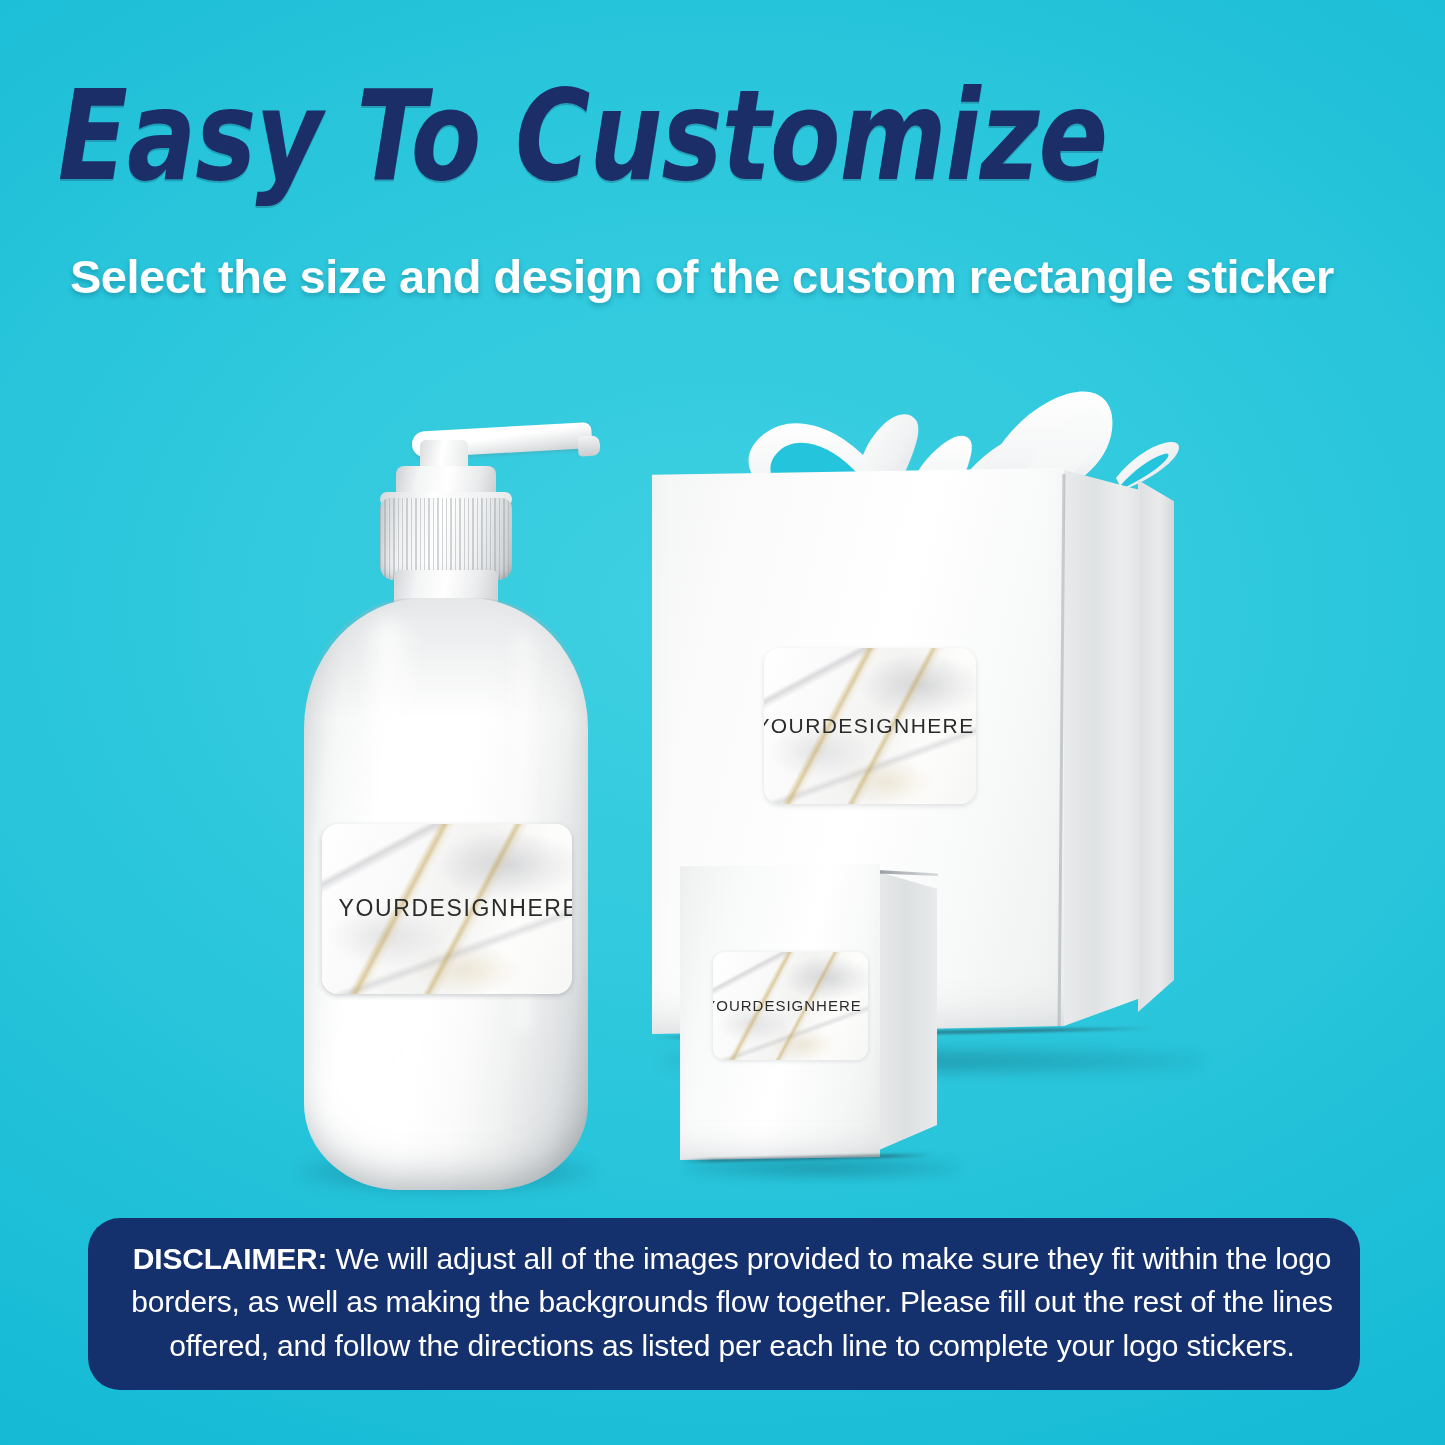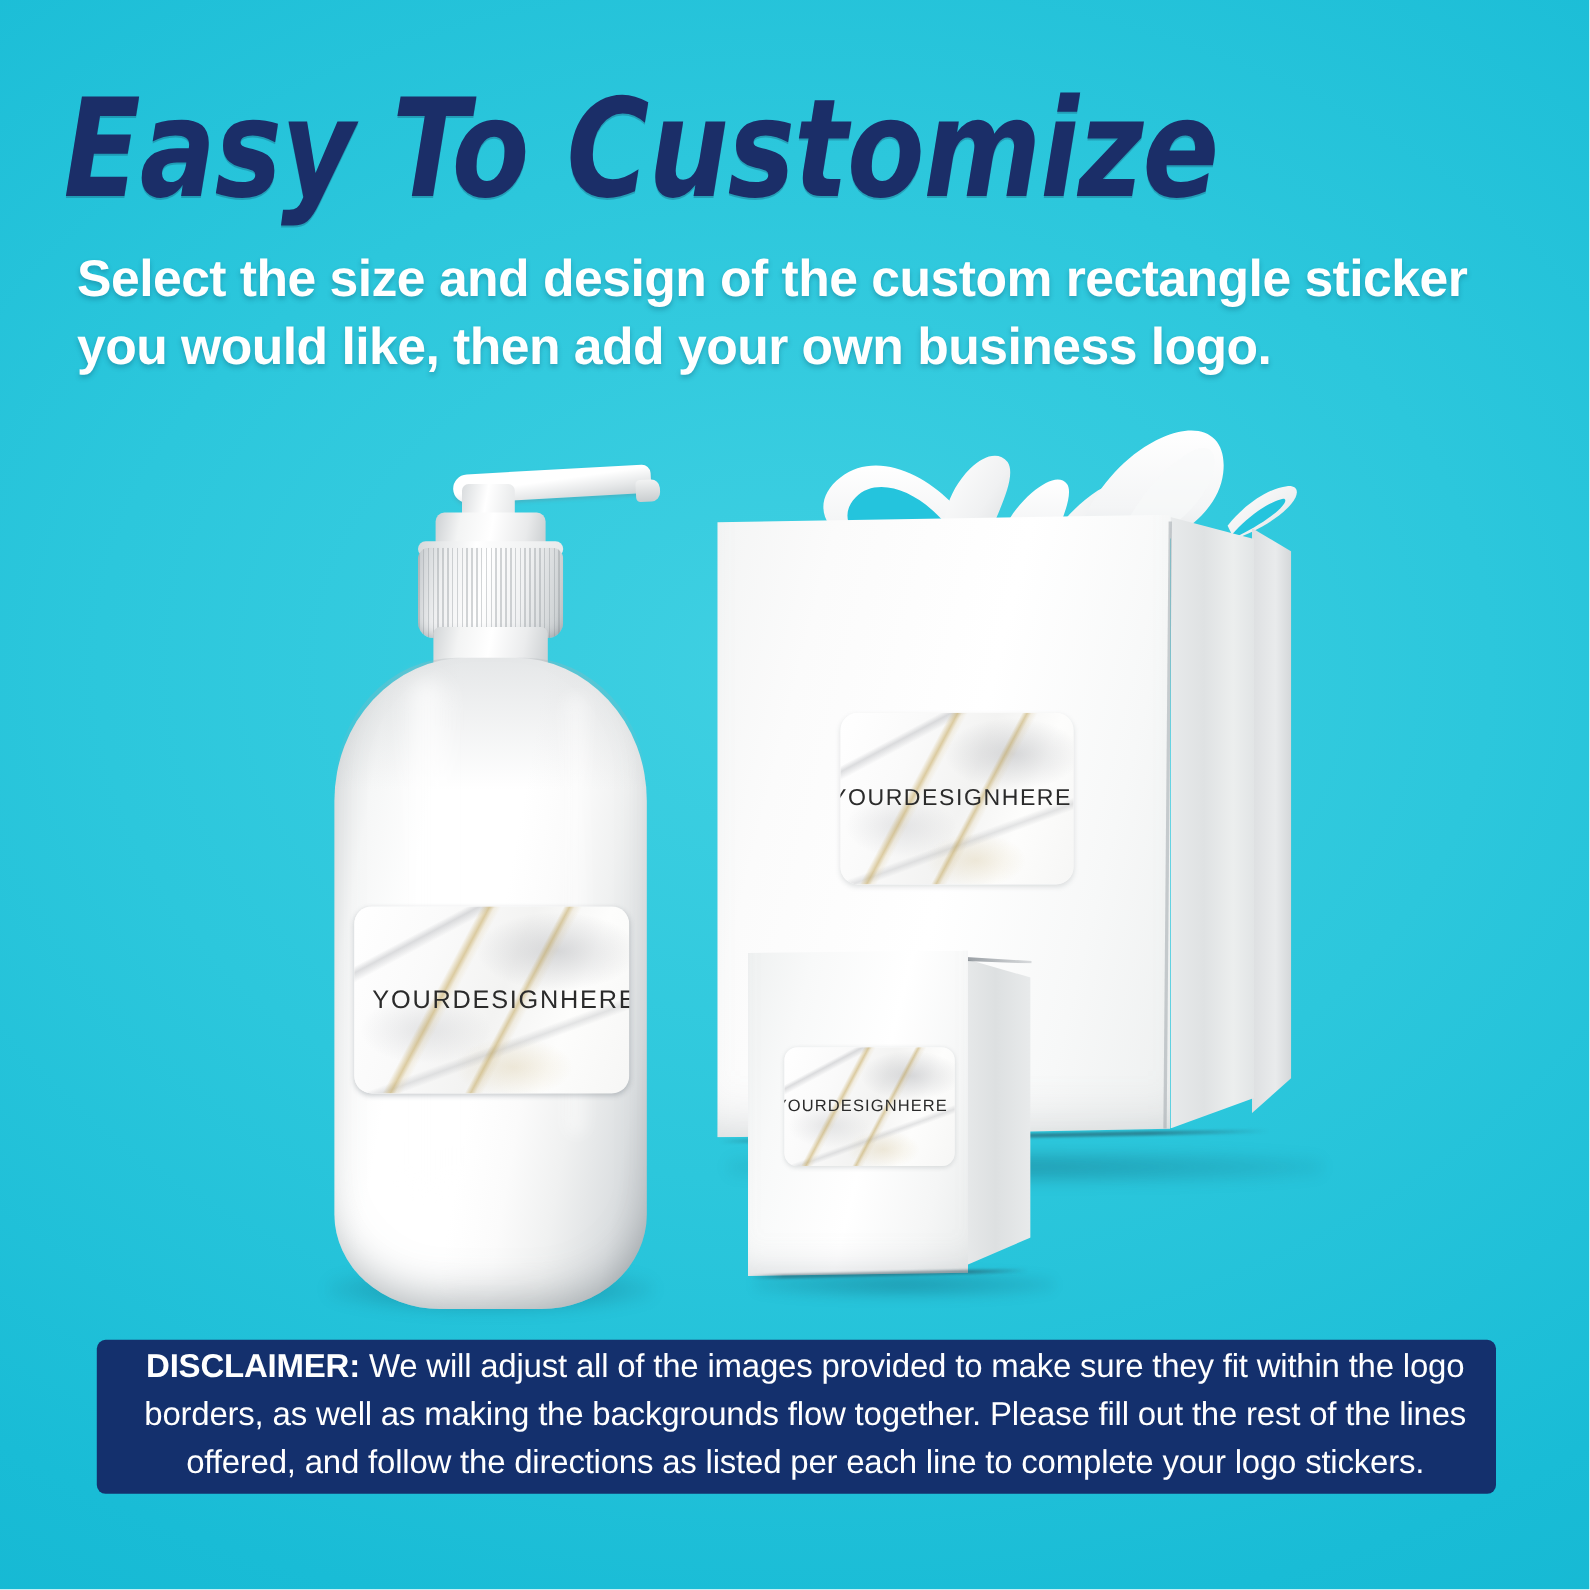--- a/index.html
+++ b/index.html
@@ -29,21 +29,21 @@
     font-weight: 700;
     font-style: italic;
     letter-spacing: -1px;
     line-height: 1.0;
     transform: scaleX(0.92);
     white-space: nowrap;
     text-shadow: 0 2px 0 rgba(12,24,60,.22);
   }
 
   .subhead {
-    margin-top: 24px;
+    margin-top: 48px;
     color: #ffffff;
     font-family: "Liberation Sans", sans-serif;
     font-size: 47px;
     font-weight: 700;
     line-height: 1.32;
     letter-spacing: -0.5px;
     text-shadow: 0 3px 5px rgba(10,70,95,.30);
     padding: 0 70px;
   }
 
@@ -257,23 +257,23 @@
   .label-bottle .sticker-text { font-size: 23px; letter-spacing: 1.6px; }
   .label-gift   .sticker-text { font-size: 21px; letter-spacing: 1.4px; }
   .label-cube   .sticker-text { font-size: 15px; letter-spacing: 1.0px; }
   .label-bottle .sticker-text { padding-left: 24px; }
   .label-gift   .sticker-text { padding-right: 10px; }
   .label-cube   .sticker-text { padding-right: 14px; }
 
   
   .disclaimer {
     position: absolute;
-    left: 88px; top: 1218px; width: 1272px; height: 140px;
+    left: 88px; top: 1218px; width: 1272px; height: 172px;
     background: #14306d;
-    border-radius: 8px;
+    border-radius: 32px;
     display: flex; align-items: center; justify-content: center;
     padding: 10px 18px 14px 34px;
   }
   .disclaimer-text {
     color: #ffffff;
     font-family: "Liberation Sans", sans-serif;
     font-size: 30px;
     font-weight: 500;
     line-height: 1.44;
     text-align: center;
@@ -283,21 +283,20 @@
 </style>
 </head>
 <body>
 
 <div id="stage">
 
   <div class="header">
     <div class="headline">Easy To Customize</div>
     <div class="subhead">
       <div>Select the size and design of the custom rectangle sticker</div>
-      <div>you would like, then add your own business logo.</div>
     </div>
   </div>
 
   <div class="scene">
 
     <div class="bottle-group">
       <div class="bottle-shadow"></div>
 
       <div class="pump-nozzle"></div>
       <div class="pump-nozzle-tip"></div>

